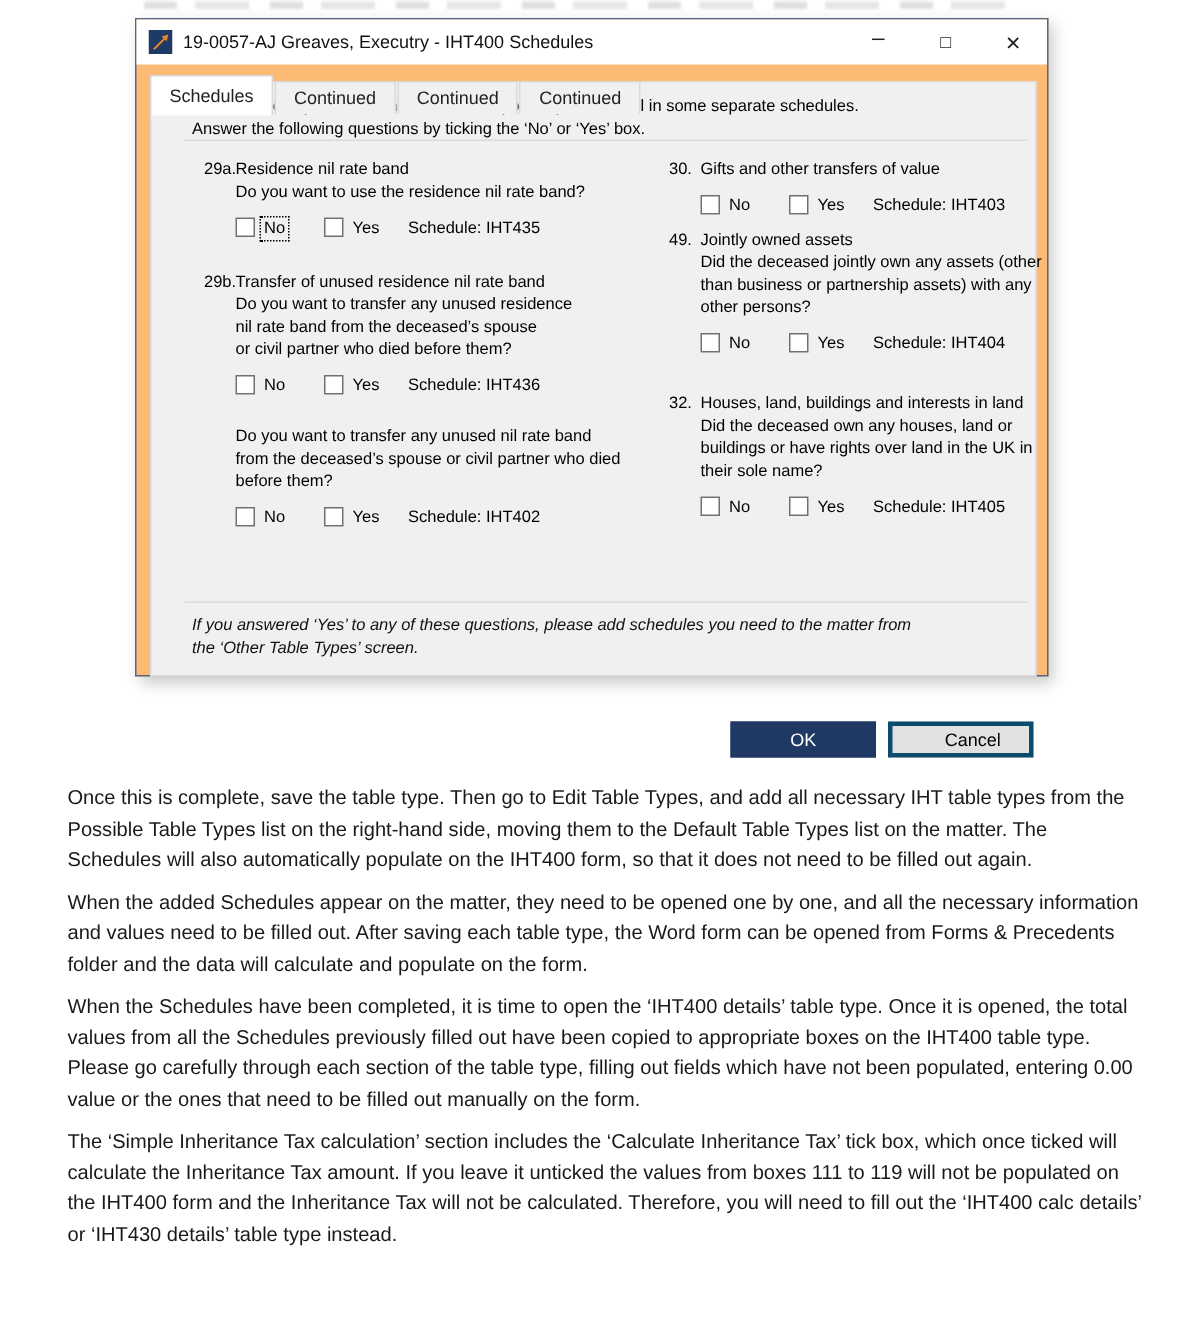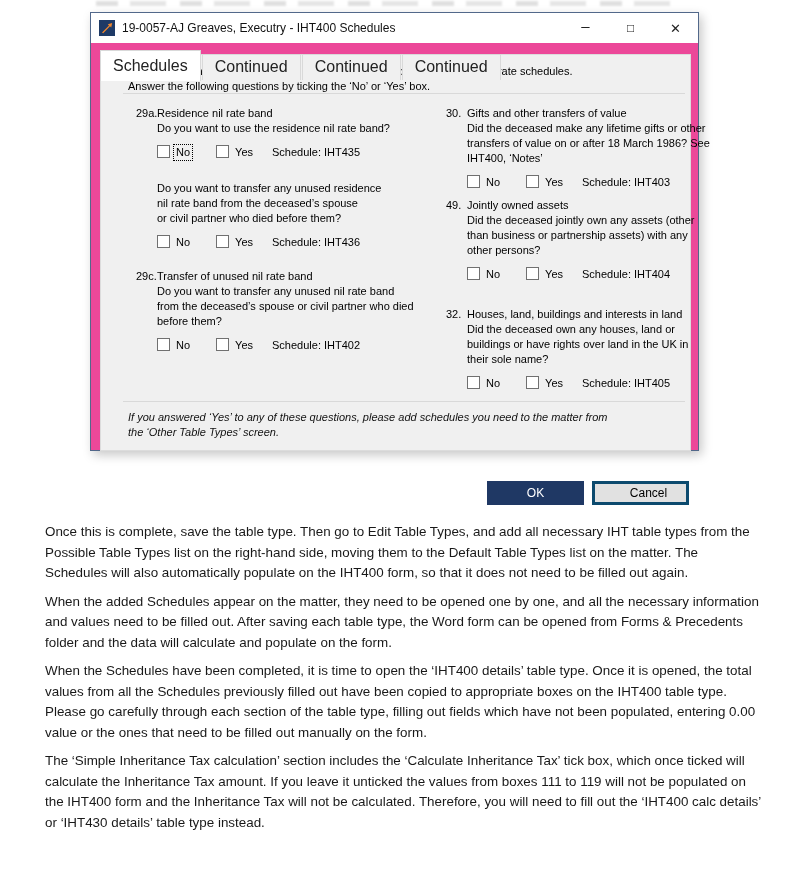--- a/index.html
+++ b/index.html
@@ -7,34 +7,34 @@
     font-family:"Liberation Sans", sans-serif; color:#000; }
 
   
   .top-artifact { position:absolute; left:96px; top:1px; width:580px; height:5px;
     background:repeating-linear-gradient(90deg,#cfcfcf 0 22px, transparent 22px 34px,
       #d8d8d8 34px 70px, transparent 70px 84px);
     filter:blur(1.2px); opacity:.65; }
 
   
   .dialog { position:absolute; left:90px; top:12px; width:609px; height:439px;
-    background:#ec4899; border:1px solid #52688a; box-shadow:3px 4px 10px rgba(0,0,0,.22); }
+    background:#fdba74; border:1px solid #52688a; box-shadow:3px 4px 10px rgba(0,0,0,.22); }
 
   .titlebar { height:30px; background:#ffffff; display:flex; align-items:center; padding-left:8px; }
   .app-icon { width:16px; height:16px; flex:none; margin-right:7px; }
   .win-title { font-size:12px; color:#111; white-space:nowrap; }
   .win-controls { margin-left:auto; display:flex; height:100%; }
   .win-btn { width:45px; height:100%; display:flex; align-items:center; justify-content:center;
     color:#222; cursor:default; }
   .win-btn.min { font-size:15px; padding-bottom:6px; }
   .win-btn.max { font-size:12px; }
   .win-btn.cls { font-size:13px; }
 
   .tabstrip { position:absolute; left:9px; top:37px; display:flex; align-items:flex-end; z-index:3; }
-  .tab { font-size:16px; padding:3px 12px 4px; background:#f0f0f0; border:1px solid #d9d9d9;
+  .tab { font-size:12px; padding:3px 12px 4px; background:#f0f0f0; border:1px solid #d9d9d9;
     border-bottom:none; margin-right:1px; color:#222; }
   .tab.active { background:#ffffff; padding-top:6px; padding-bottom:6px; position:relative;
     margin-bottom:-1px; z-index:4; }
 
   .tabpage { position:absolute; left:9px; top:41px; width:591px; height:397px;
     background:#f0f0f0; border:1px solid #dcdcdc; font-size:11px; line-height:15px; }
 
   .intro { position:absolute; left:27px; top:9px; white-space:pre-line; }
   .sep { position:absolute; left:22px; right:5px; border-top:1px solid #d9d9d9; }
   .sep1 { top:38px; } .sep2 { top:346px; }
@@ -113,37 +113,37 @@
         <div class="cb-row">
           <span class="cb"></span>
           <span class="cb-label focus-rect">No</span>
           <span class="cb gap-yes"></span>
           <span class="cb-label">Yes</span>
           <span class="sched">Schedule: IHT435</span>
         </div>
       </div>
 
       <div class="sec m-l2">
+        <div class="sec-title">
+          <span class="sec-num">29b.</span>
+          <span>Transfer of unused residence nil rate band</span>
+        </div>
         <div class="sec-q">Do you want to transfer any unused residence
 nil rate band from the deceased’s spouse
 or civil partner who died before them?</div>
         <div class="cb-row">
           <span class="cb"></span>
           <span class="cb-label">No</span>
           <span class="cb gap-yes"></span>
           <span class="cb-label">Yes</span>
           <span class="sched">Schedule: IHT436</span>
         </div>
       </div>
 
       <div class="sec">
-        <div class="sec-title">
-          <span class="sec-num">29c.</span>
-          <span>Transfer of unused nil rate band</span>
-        </div>
         <div class="sec-q">Do you want to transfer any unused nil rate band
 from the deceased’s spouse or civil partner who died
 before them?</div>
         <div class="cb-row">
           <span class="cb"></span>
           <span class="cb-label">No</span>
           <span class="cb gap-yes"></span>
           <span class="cb-label">Yes</span>
           <span class="sched">Schedule: IHT402</span>
         </div>
@@ -151,23 +151,20 @@
 
     </div>
 
     <div class="col col-right">
 
       <div class="sec m-r1">
         <div class="sec-title">
           <span class="sec-num">30.</span>
           <span>Gifts and other transfers of value</span>
         </div>
-        <div class="sec-q">Did the deceased make any lifetime gifts or other
-transfers of value on or after 18 March 1986? See
-IHT400, ‘Notes’</div>
         <div class="cb-row">
           <span class="cb"></span>
           <span class="cb-label">No</span>
           <span class="cb gap-yes"></span>
           <span class="cb-label">Yes</span>
           <span class="sched">Schedule: IHT403</span>
         </div>
       </div>
 
       <div class="sec m-r2">

